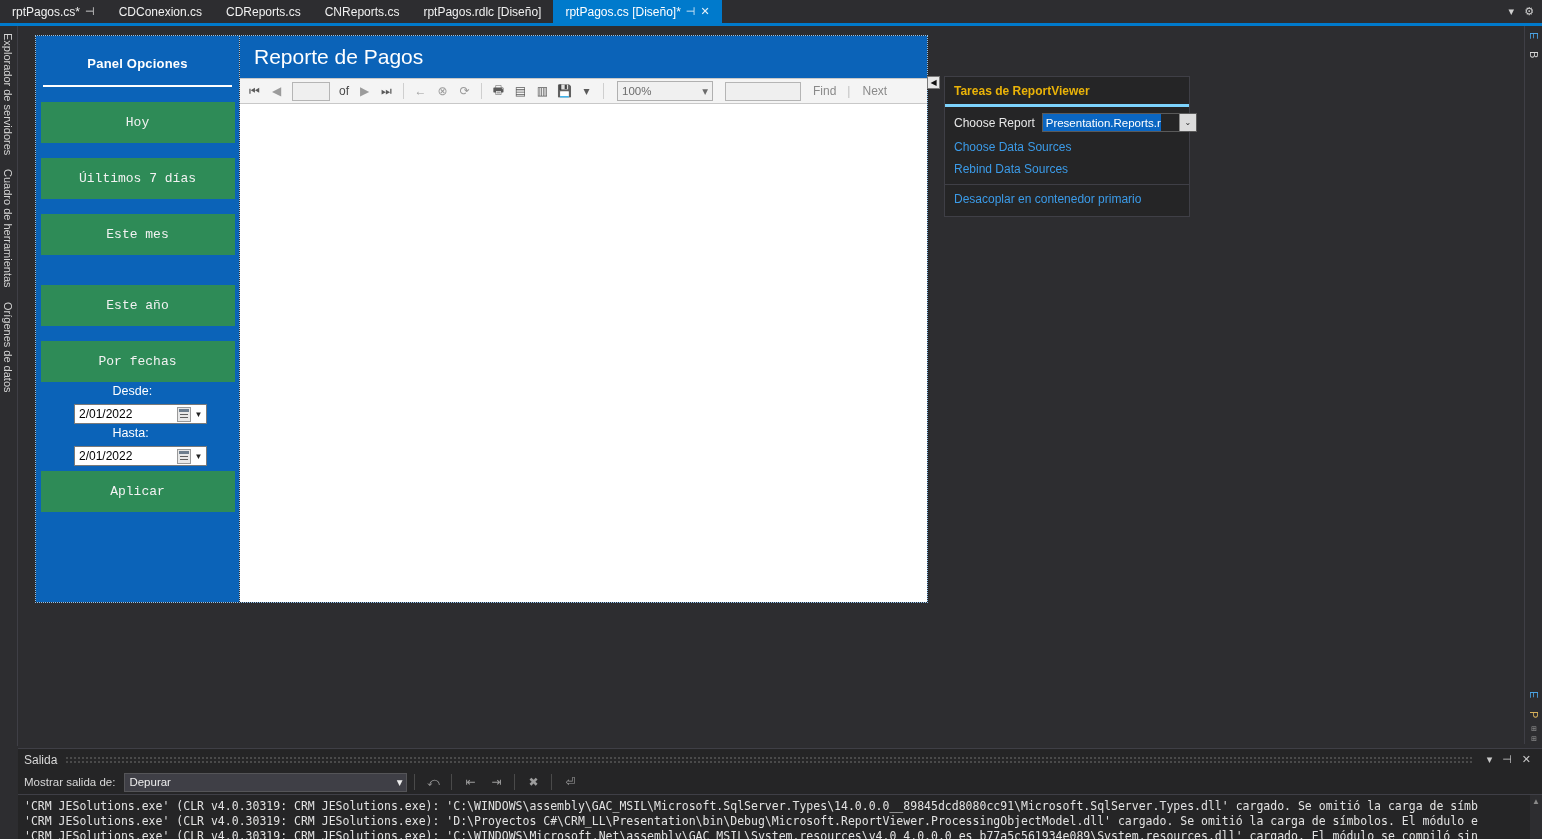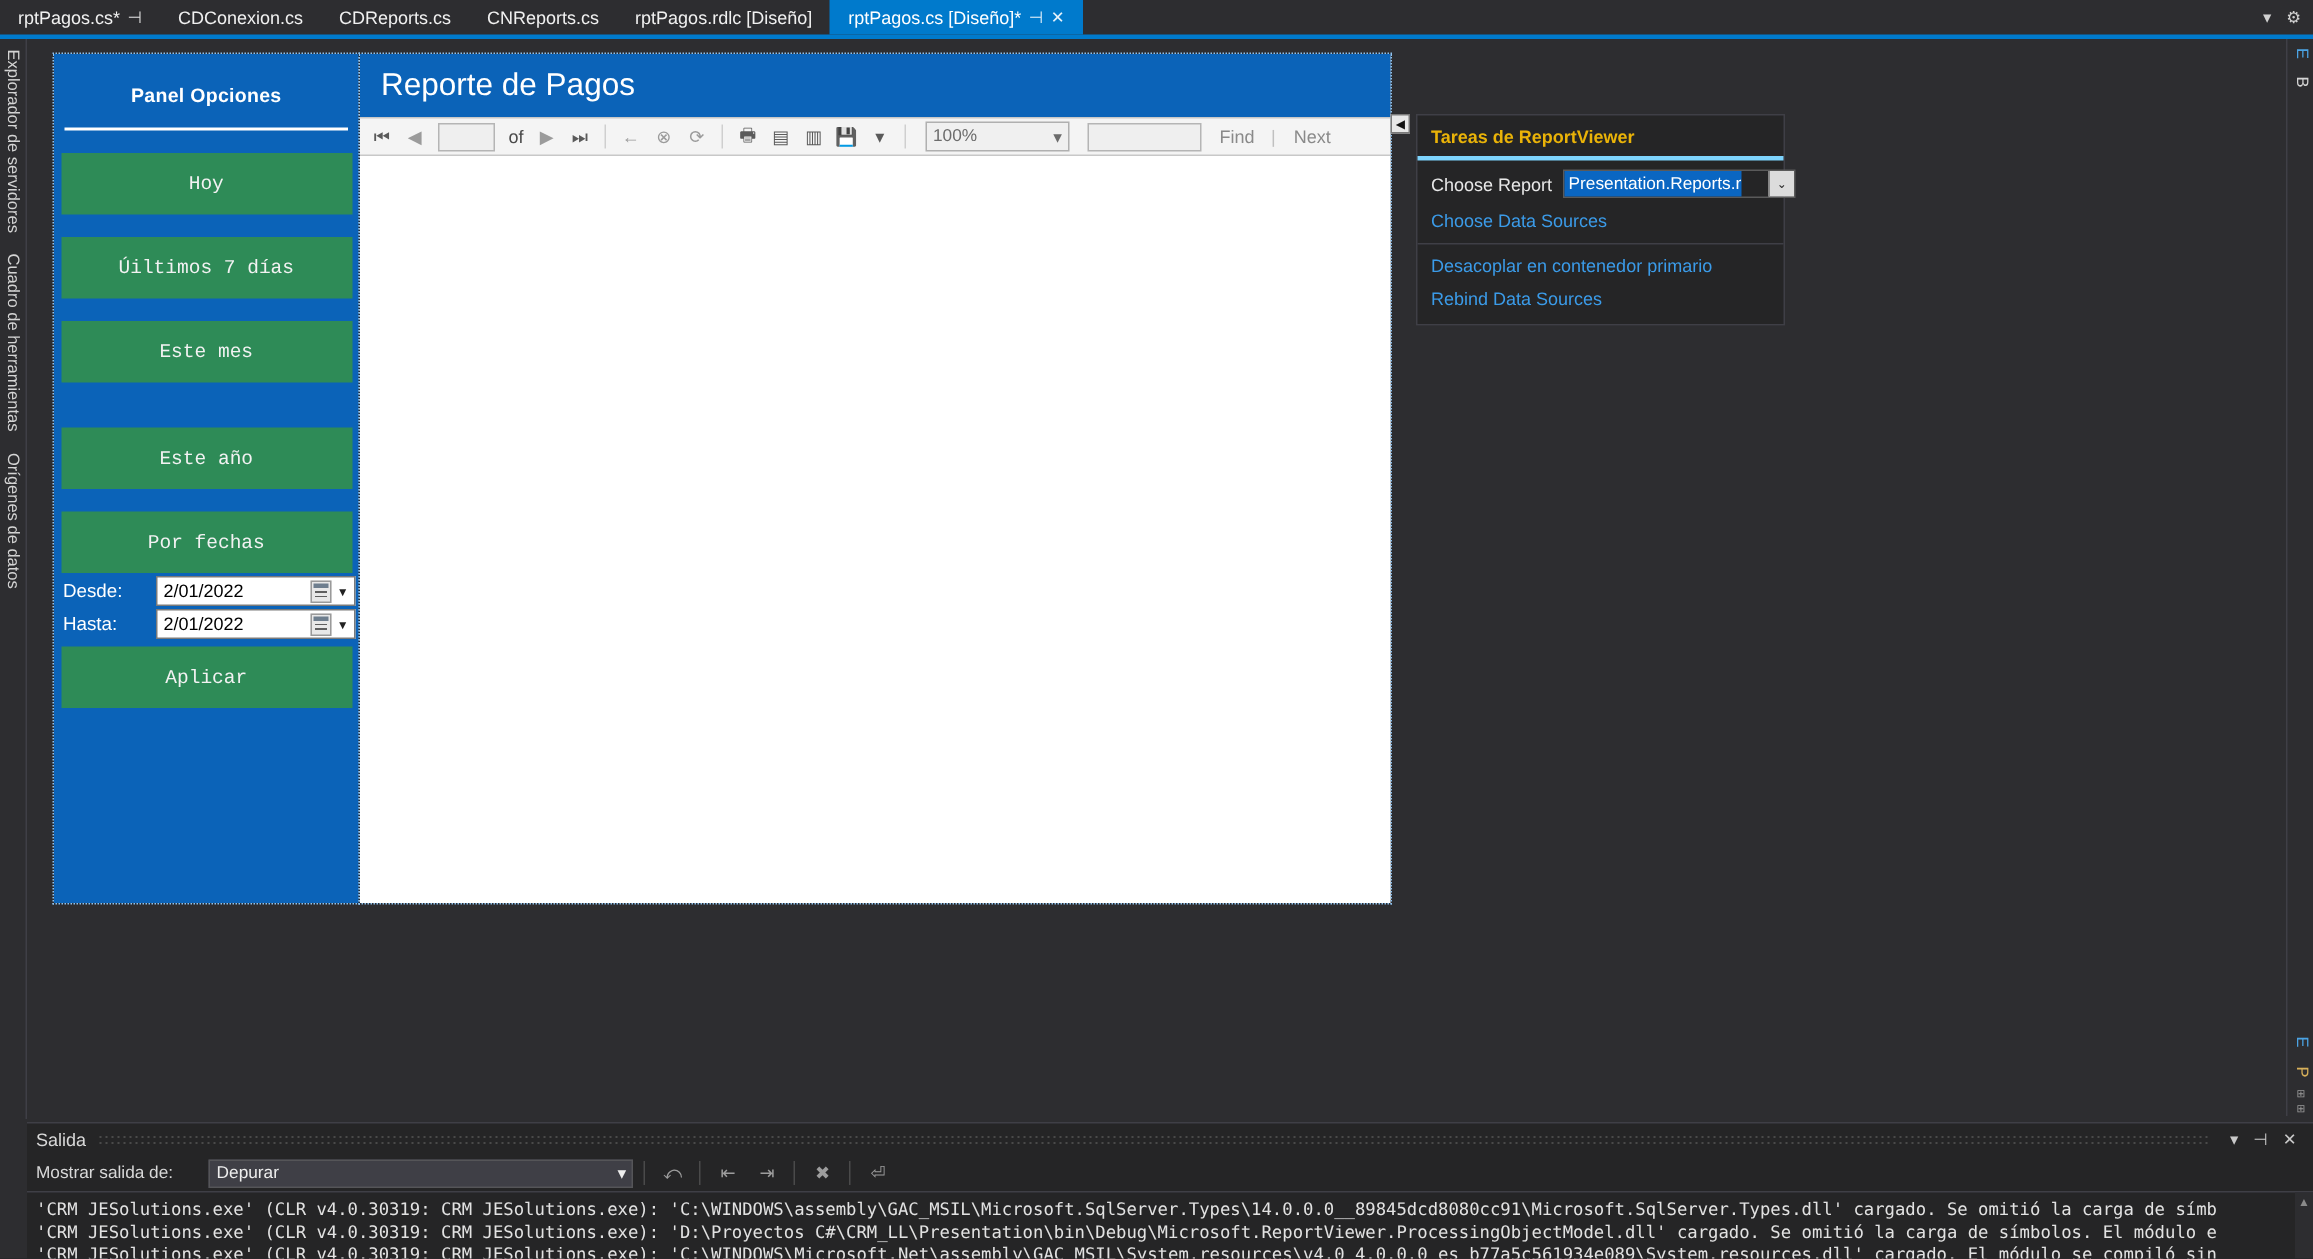--- a/index.html
+++ b/index.html
@@ -66,21 +66,21 @@
     height: 2px; background: #FFFFFF; margin: 14px 7px 0 7px;
   }
   .btn-green {
     display: block; width: 194px; height: 41px; margin: 0 auto;
     background: #2E8B57; color: #F2F2F2; font-size: 13px;
     border: none; cursor: pointer; font-family: Liberation Mono, monospace;
   }
   .gap { height: 15px; }
   .date-row {
     display: flex; align-items: center; gap: 6px;
-    padding-left: 6px; margin-top: 2px;
+    padding-left: 6px; margin-top: 2px; flex-direction: column;
   }
   .date-label { color: #FFFFFF; font-size: 12.5px; width: 56px; }
   .date-box {
     position: relative; width: 133px; height: 20px; background: #FFFFFF;
     border: 1px solid #7A7A7A; display: flex; align-items: center;
   }
   .date-val { font-size: 12px; color: #000; padding-left: 4px; }
   .date-btns {
     position: absolute; right: 1px; top: 1px; bottom: 1px;
     display: flex; align-items: center; gap: 1px;
@@ -196,21 +196,21 @@
     background-size: 4px 4px; }
   .out-ctl { font-size: 11px; color: #C9C9C9; padding: 0 5px; cursor: pointer; }
   .out-toolbar {
     height: 25px; display: flex; align-items: center;
     gap: 4px; padding: 0 6px; border-bottom: 1px solid #3F3F46;
   }
   .out-lbl { font-size: 11.5px; color: #D8D8D8; }
   .out-combo {
     width: 283px; height: 19px; background: #3F3F46; border: 1px solid #555558;
     display: flex; align-items: center; justify-content: space-between;
-    padding: 0 4px; margin-left: 20px; font-size: 11.5px; color: #EDEDED;
+    padding: 0 4px; margin-left: 5px; font-size: 11.5px; color: #EDEDED;
   }
   .out-ico {
     width: 22px; height: 20px; display: flex; align-items: center;
     justify-content: center; color: #9D9D9D; font-size: 12px; cursor: pointer;
   }
   .out-sep { width: 1px; height: 16px; background: #4A4A4A; margin: 0 3px; }
   .out-log {
     padding: 4px 6px 0 6px; font-family: "DejaVu Sans Mono", monospace;
     font-size: 11.5px; color: #E2E2E2; line-height: 15px;
     white-space: nowrap; overflow: hidden;
@@ -364,22 +364,22 @@
       <div class="rv-tasks">
         <div class="rvt-title">Tareas de ReportViewer</div>
         <div class="rvt-row">
           <span class="rvt-label">Choose Report</span>
           <div class="rvt-combo">
             <span class="rvt-combo-val">Presentation.Reports.r</span>
             <span class="rvt-combo-btn">⌄</span>
           </div>
         </div>
         <div class="rvt-link">Choose Data Sources</div>
+        <div class="rvt-link">Rebind Data Sources</div>
         <div class="rvt-link sep">Desacoplar en contenedor primario</div>
-        <div class="rvt-link">Rebind Data Sources</div>
       </div>
 
     </div>
   </div>
 
   <div class="vtabs-right">
     <div class="vtab-r accent">E</div>
     <div class="vtab-r">B</div>
     <div class="vspacer"></div>
     <div class="vtab-r accent">E</div>

